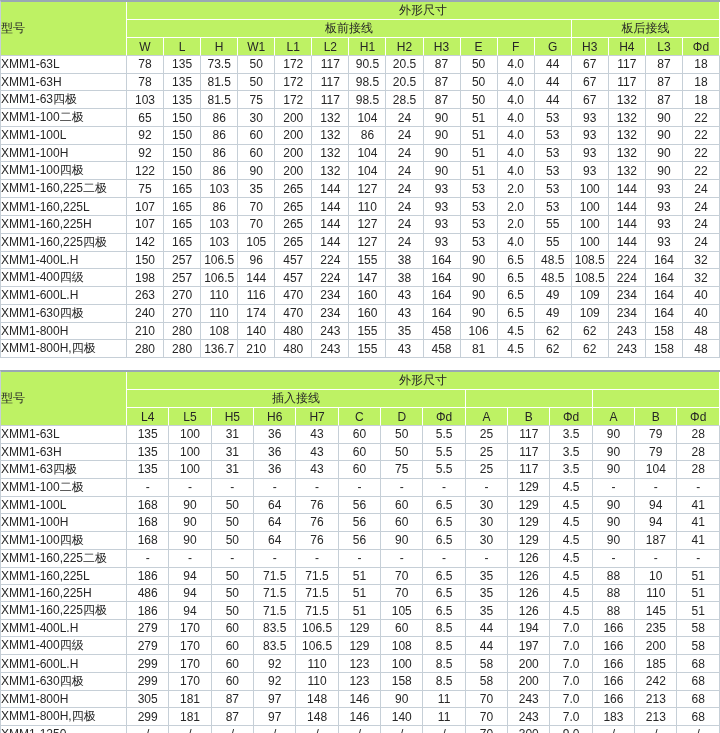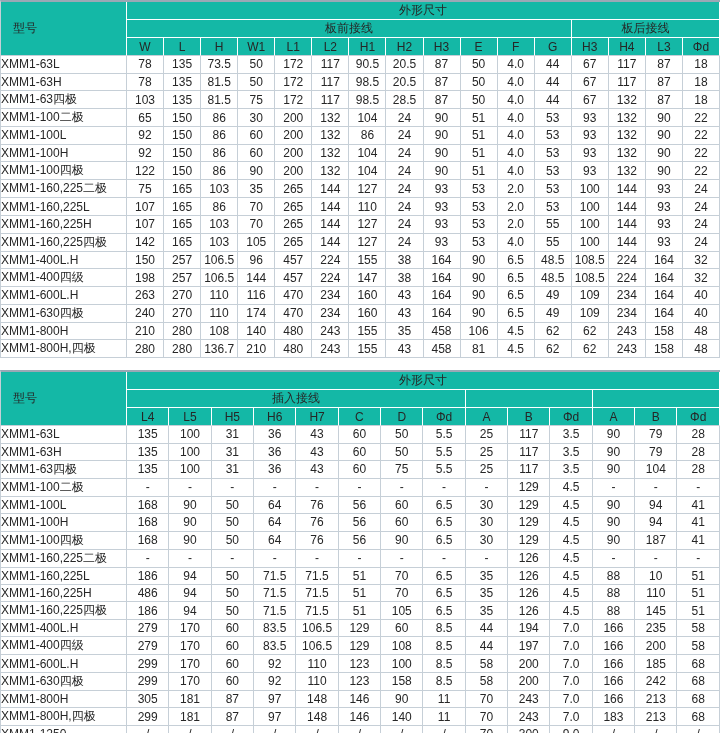--- a/index.html
+++ b/index.html
@@ -6,26 +6,26 @@
   body{
     width:720px;height:733px;background:#ffffff;
     font-family:"Liberation Sans","DejaVu Sans",sans-serif;
     color:#262626;overflow:hidden;
   }
   table.spec{
     width:720px;table-layout:fixed;border-spacing:0;border-collapse:separate;
     border-top:2px solid #9aa8b5;border-left:1px solid #c6cfd7;
   }
   .spec th{
-    background:#14b8a6;border-right:1px solid #ffffff;border-bottom:1px solid #ffffff;
+    background:#bef264;border-right:1px solid #ffffff;border-bottom:1px solid #ffffff;
     font-weight:normal;font-size:12px;height:17px;padding:0;text-align:center;
     overflow:hidden;white-space:nowrap;
   }
   .spec thead tr:last-child th{border-bottom:1px solid #c6cfd7;}
-  .spec th.model-hd{text-align:left;padding-left:12px;border-bottom:1px solid #c6cfd7;}
+  .spec th.model-hd{text-align:left;padding-left:0;border-bottom:1px solid #c6cfd7;}
   .spec td{
     background:#ffffff;border-right:1px solid #c6cfd7;border-bottom:1px solid #c6cfd7;
     font-size:12px;text-align:center;padding:0;overflow:hidden;white-space:nowrap;
   }
   .spec td.model-cell{text-align:left;padding-left:0;}
   table.t1 td{height:16.6px;}
   table.t2 td{height:16.3px;}
   .table-gap{height:12px;background:#ffffff;}
 </style>
 </head>

